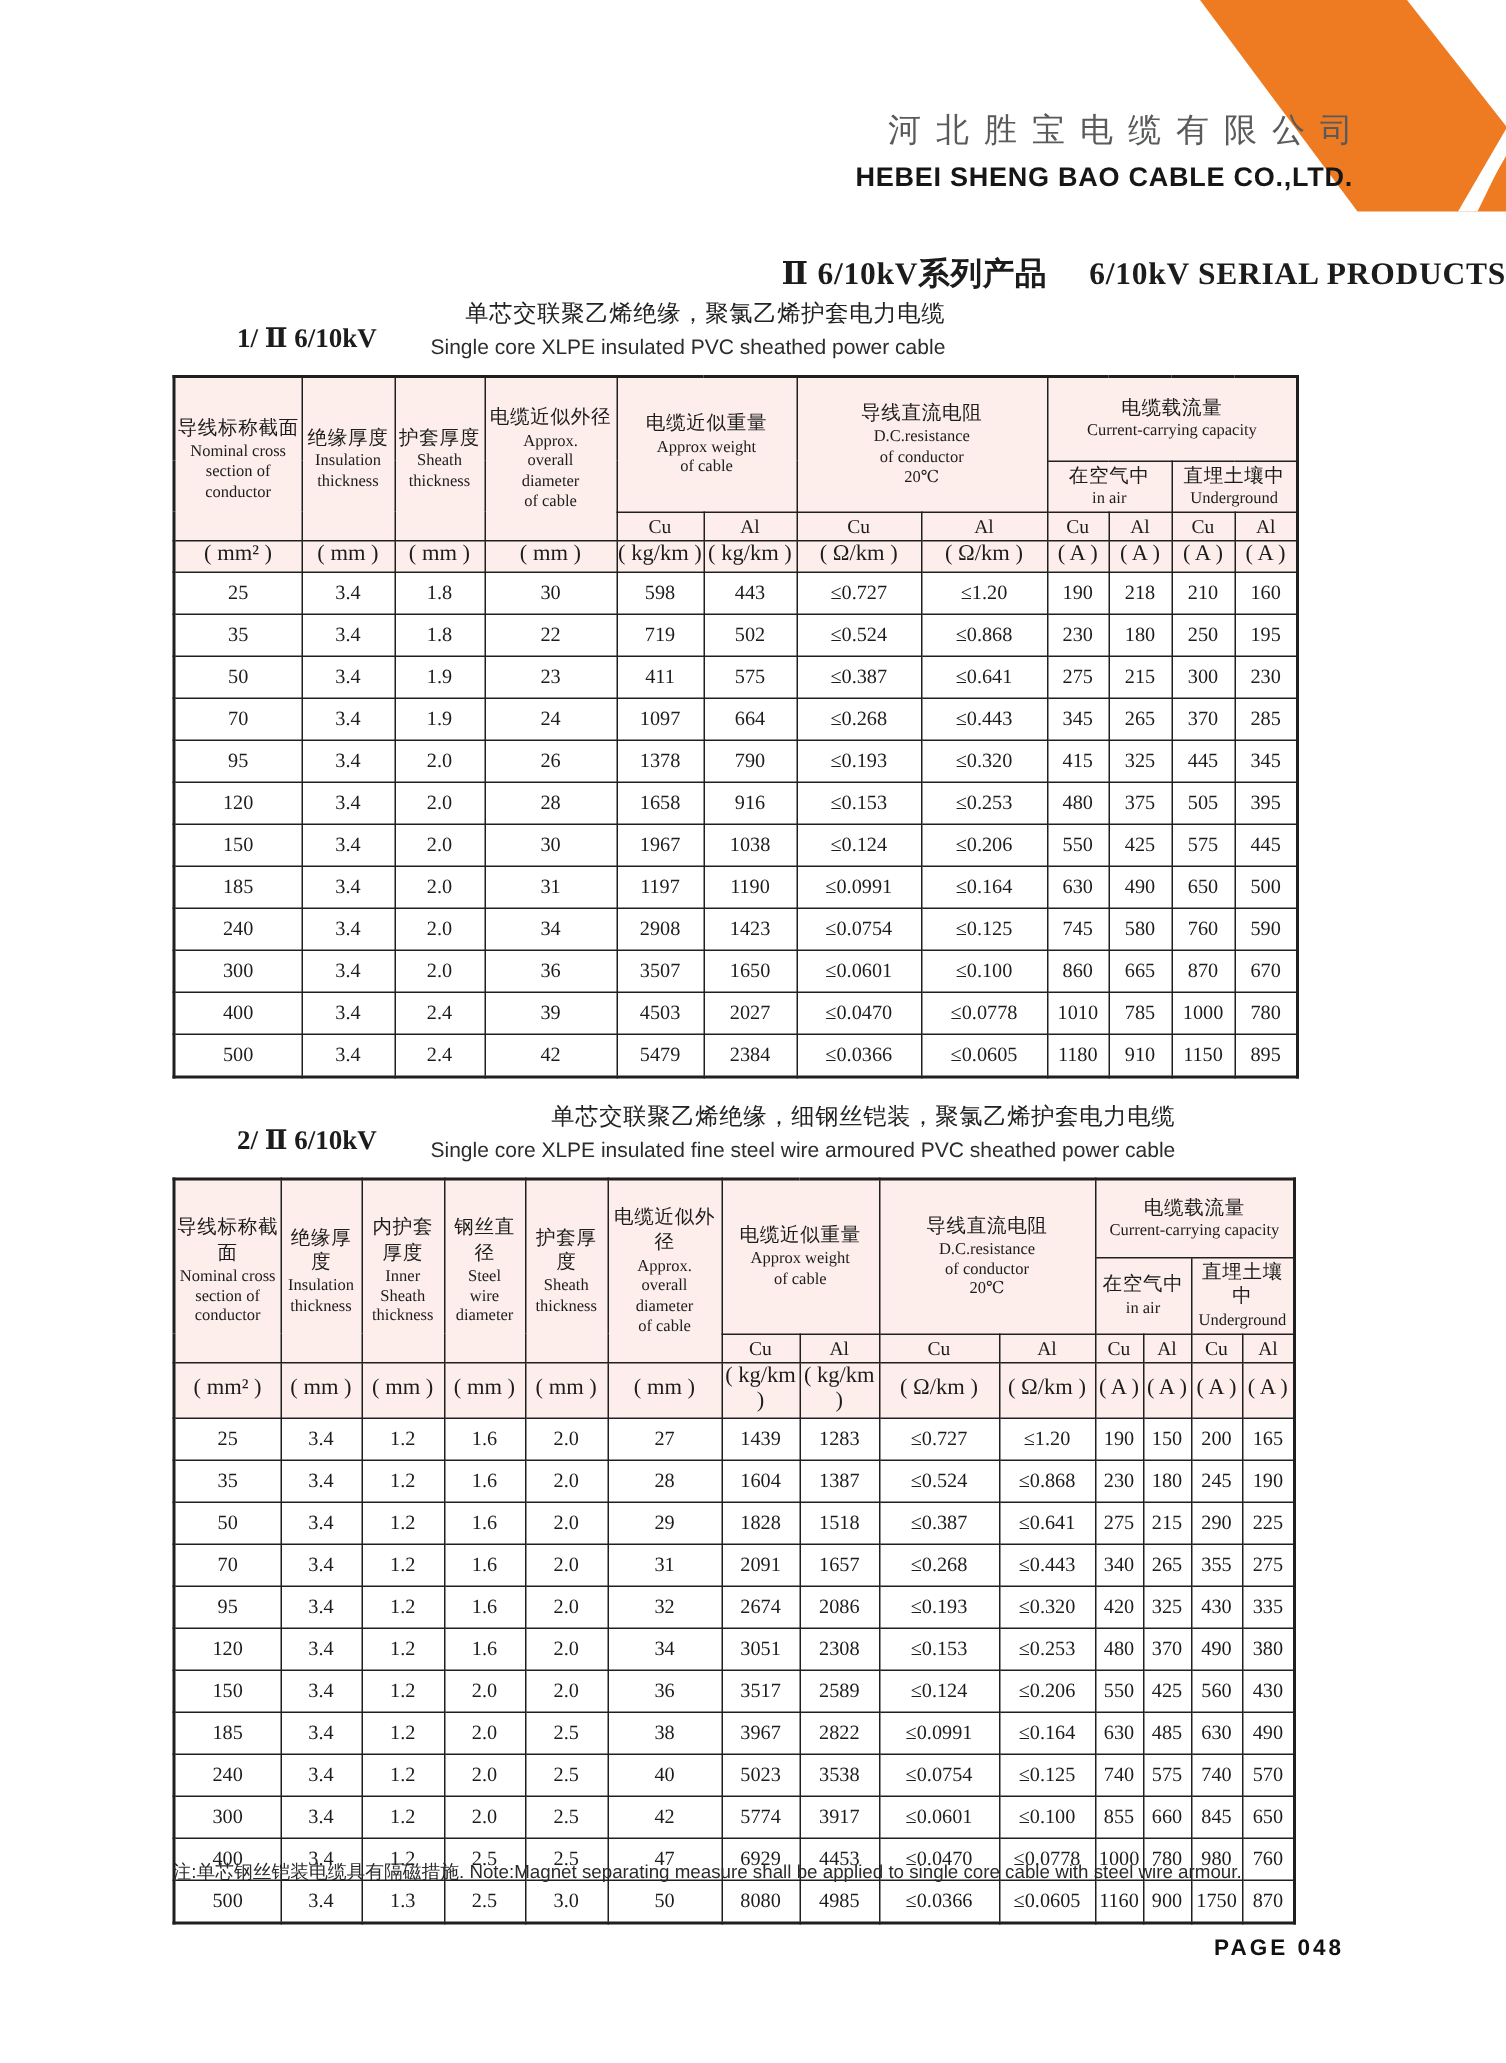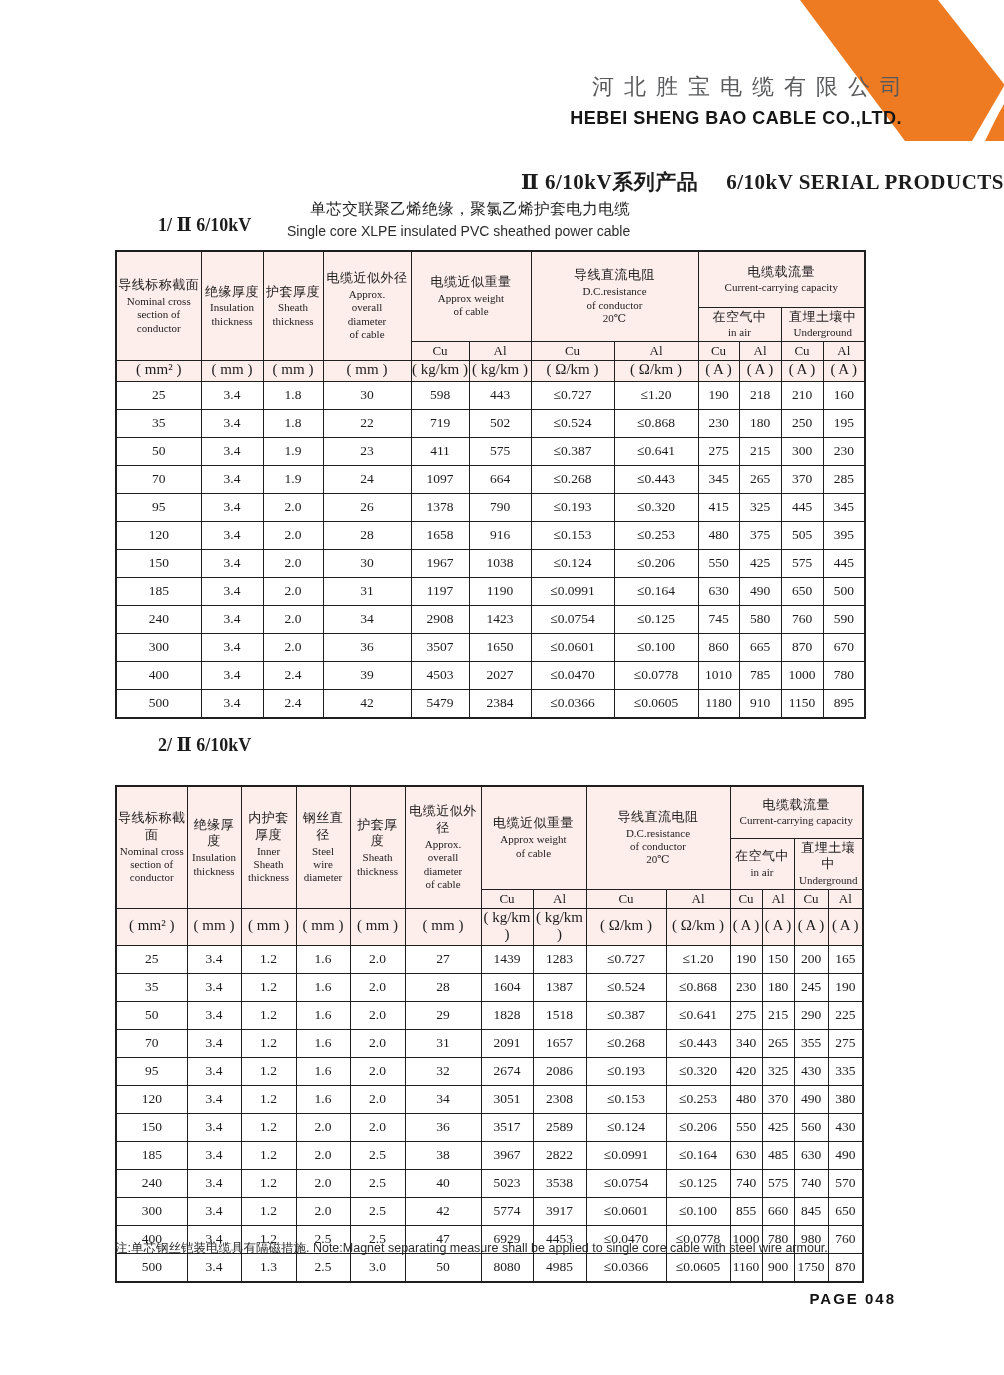--- a/index.html
+++ b/index.html
@@ -356,20 +356,24 @@
         <td>1180</td>
         <td>910</td>
         <td>1150</td>
         <td>895</td>
       </tr>
     </tbody>
 </table>
 
 <div class="section sec2">
   <div class="sec-code">2/ Ⅱ   6/10kV</div>
+  <div class="sec-sub">
+    <div class="sub-cn">单芯交联聚乙烯绝缘，细钢丝铠装，聚氯乙烯护套电力电缆</div>
+    <div class="sub-en">Single core XLPE insulated fine steel wire armoured PVC sheathed power cable</div>
+  </div>
 </div>
 
 <table class="spec" id="table2">
   <colgroup>
     <col style="width:71px">
       <col style="width:54px">
       <col style="width:55px">
       <col style="width:54px">
     <col style="width:55px">
       <col style="width:76px">

